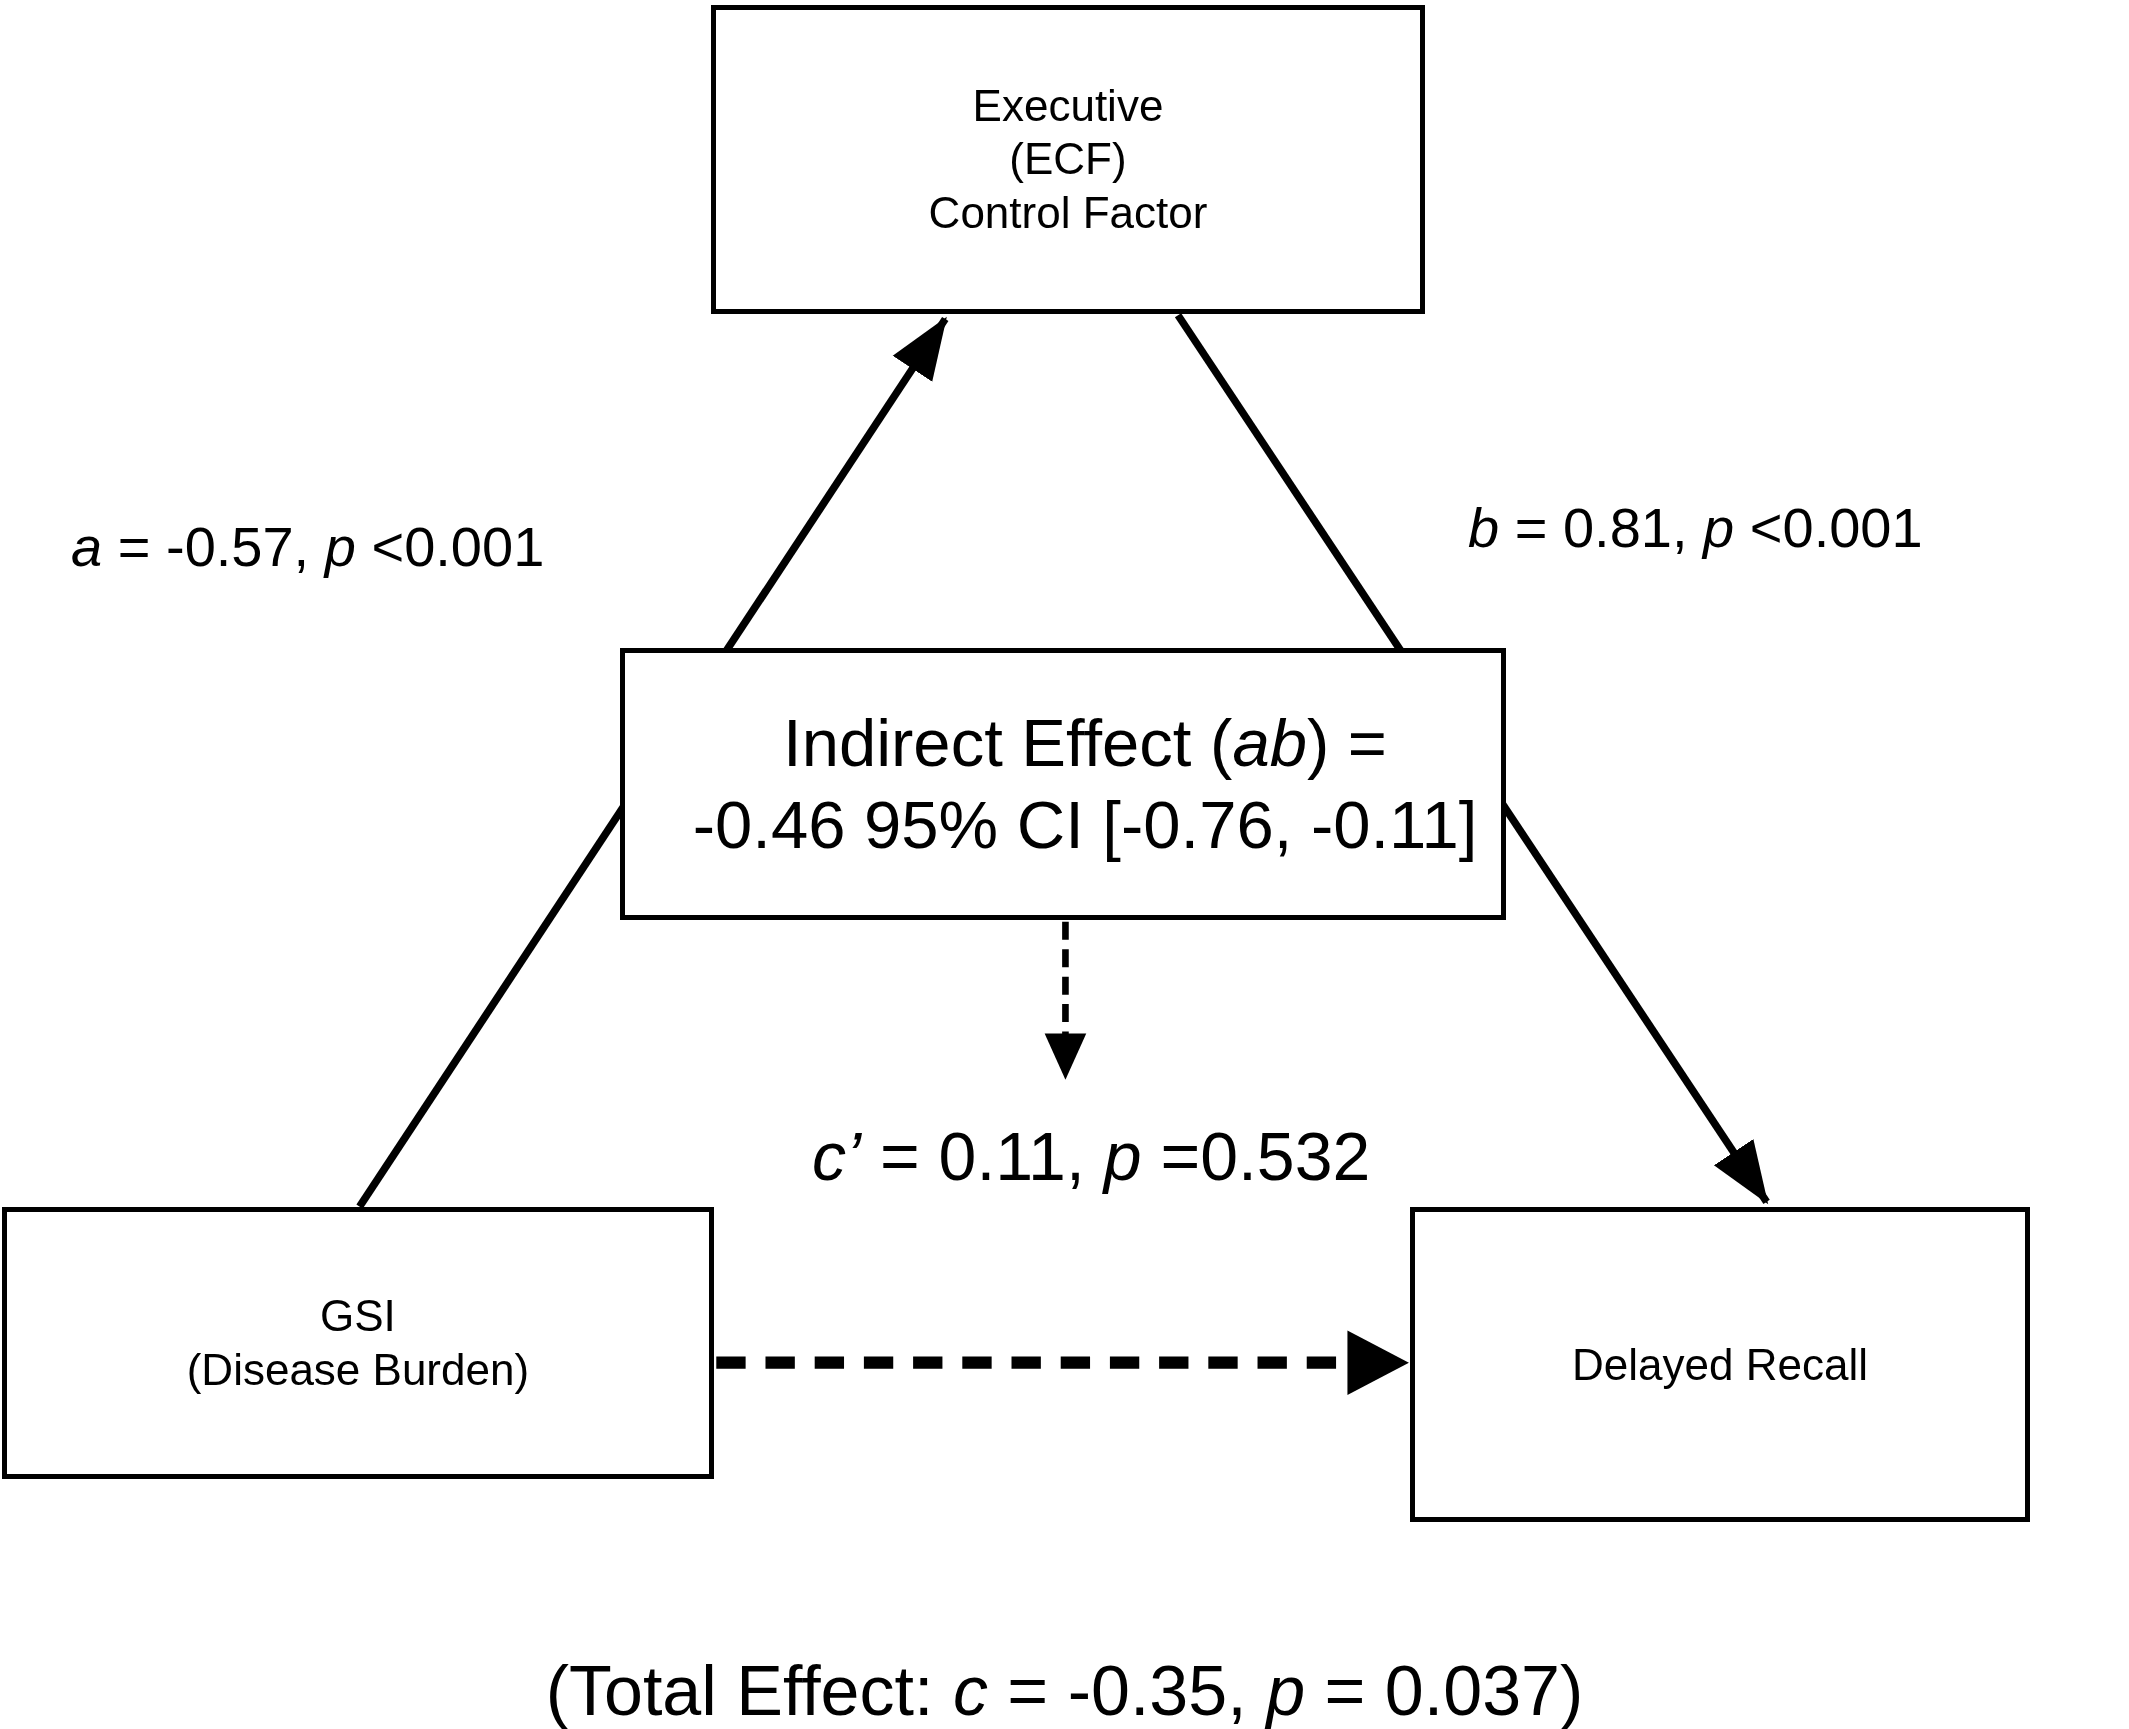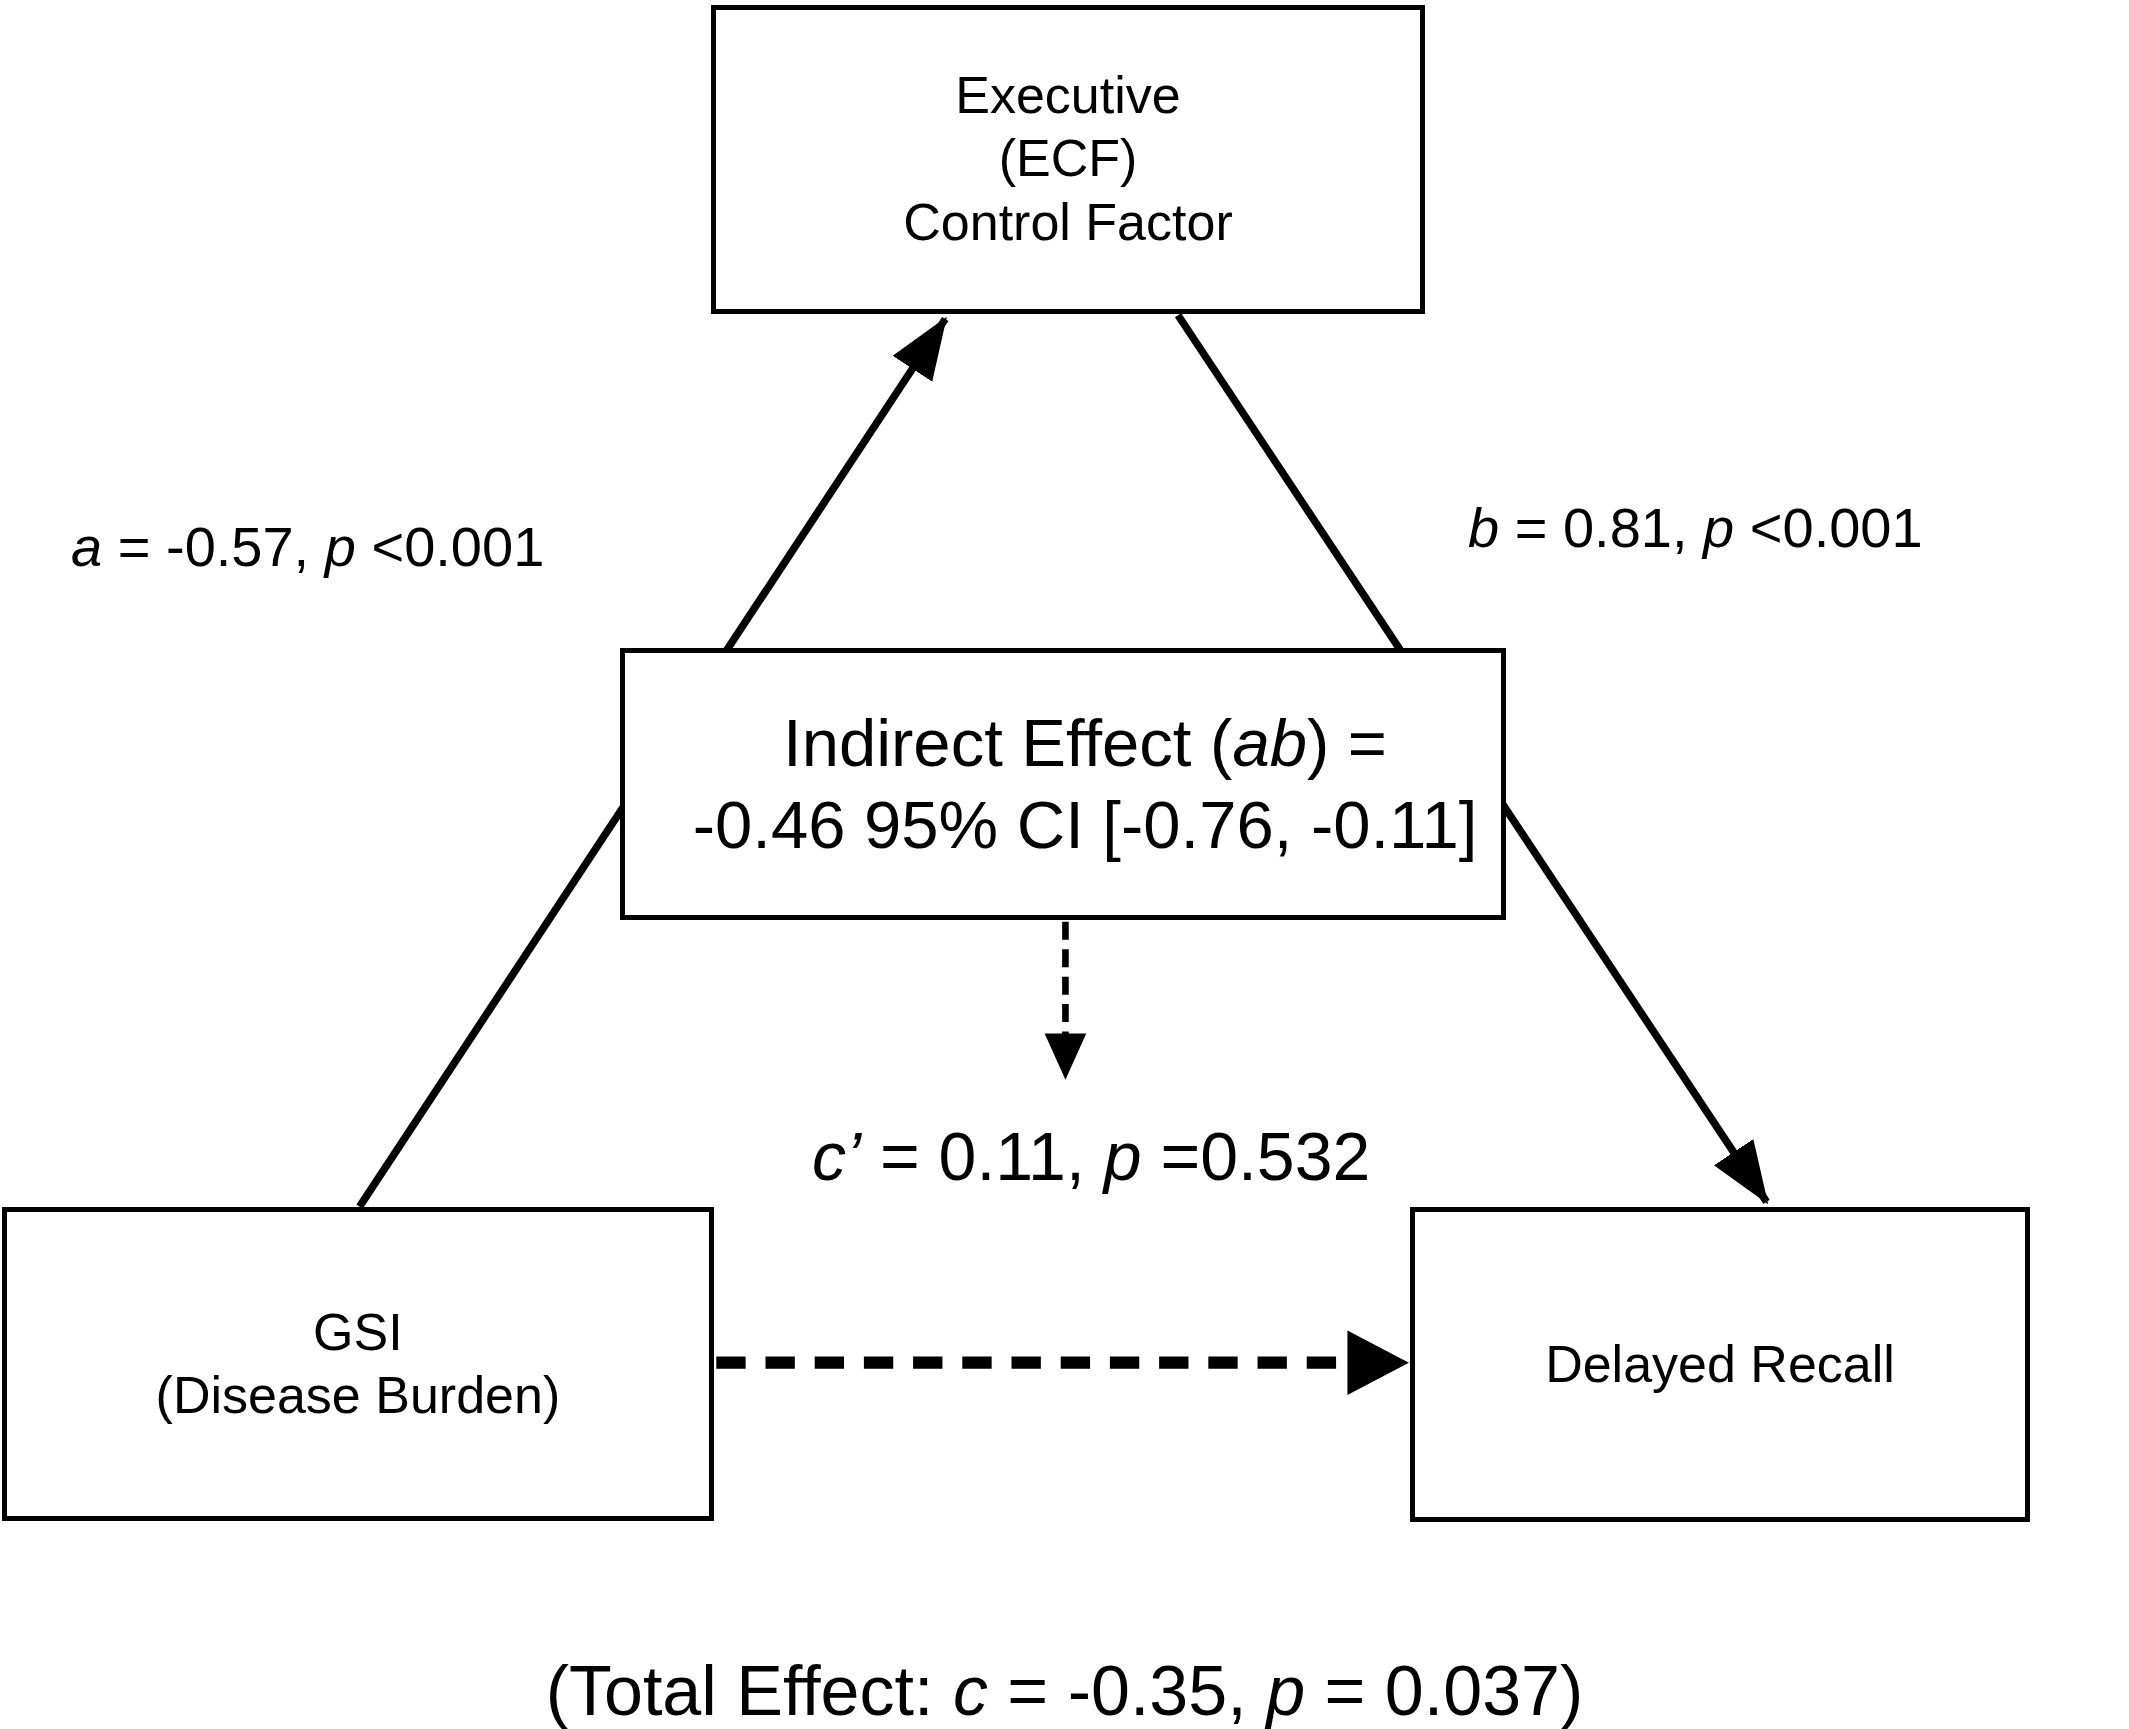--- a/index.html
+++ b/index.html
@@ -20,27 +20,27 @@
   .box {
     position: absolute;
     box-sizing: border-box;
     background: #ffffff;
     border: 5.7px solid #000000;
     display: flex;
     flex-direction: column;
     align-items: center;
     justify-content: center;
     text-align: center;
-    font-size: 52px;
+    font-size: 44px;
     line-height: 1.22;
     white-space: nowrap;
   }
   .box-ecf      { left: 711px;  top: 4.7px;    width: 714px; height: 309px; }
   .box-indirect { left: 620px;  top: 648px;  width: 886px; height: 272px; font-size: 67px; padding-left: 44px; }
-  .box-gsi      { left: 1.9px;    top: 1207px; width: 712px; height: 314px; }
+  .box-gsi      { left: 1.9px;    top: 1207px; width: 712px; height: 272px; }
   .box-recall   { left: 1410px; top: 1207px; width: 620px; height: 315px; }
   .lbl {
     position: absolute;
     font-size: 56px;
     line-height: 1;
     white-space: nowrap;
   }
   .lbl-a { left: 71px;   top: 519px; }
   .lbl-b { left: 1468px; top: 500px; }
   .lbl-c { left: 812px;  top: 1122px; font-size: 68px; }

